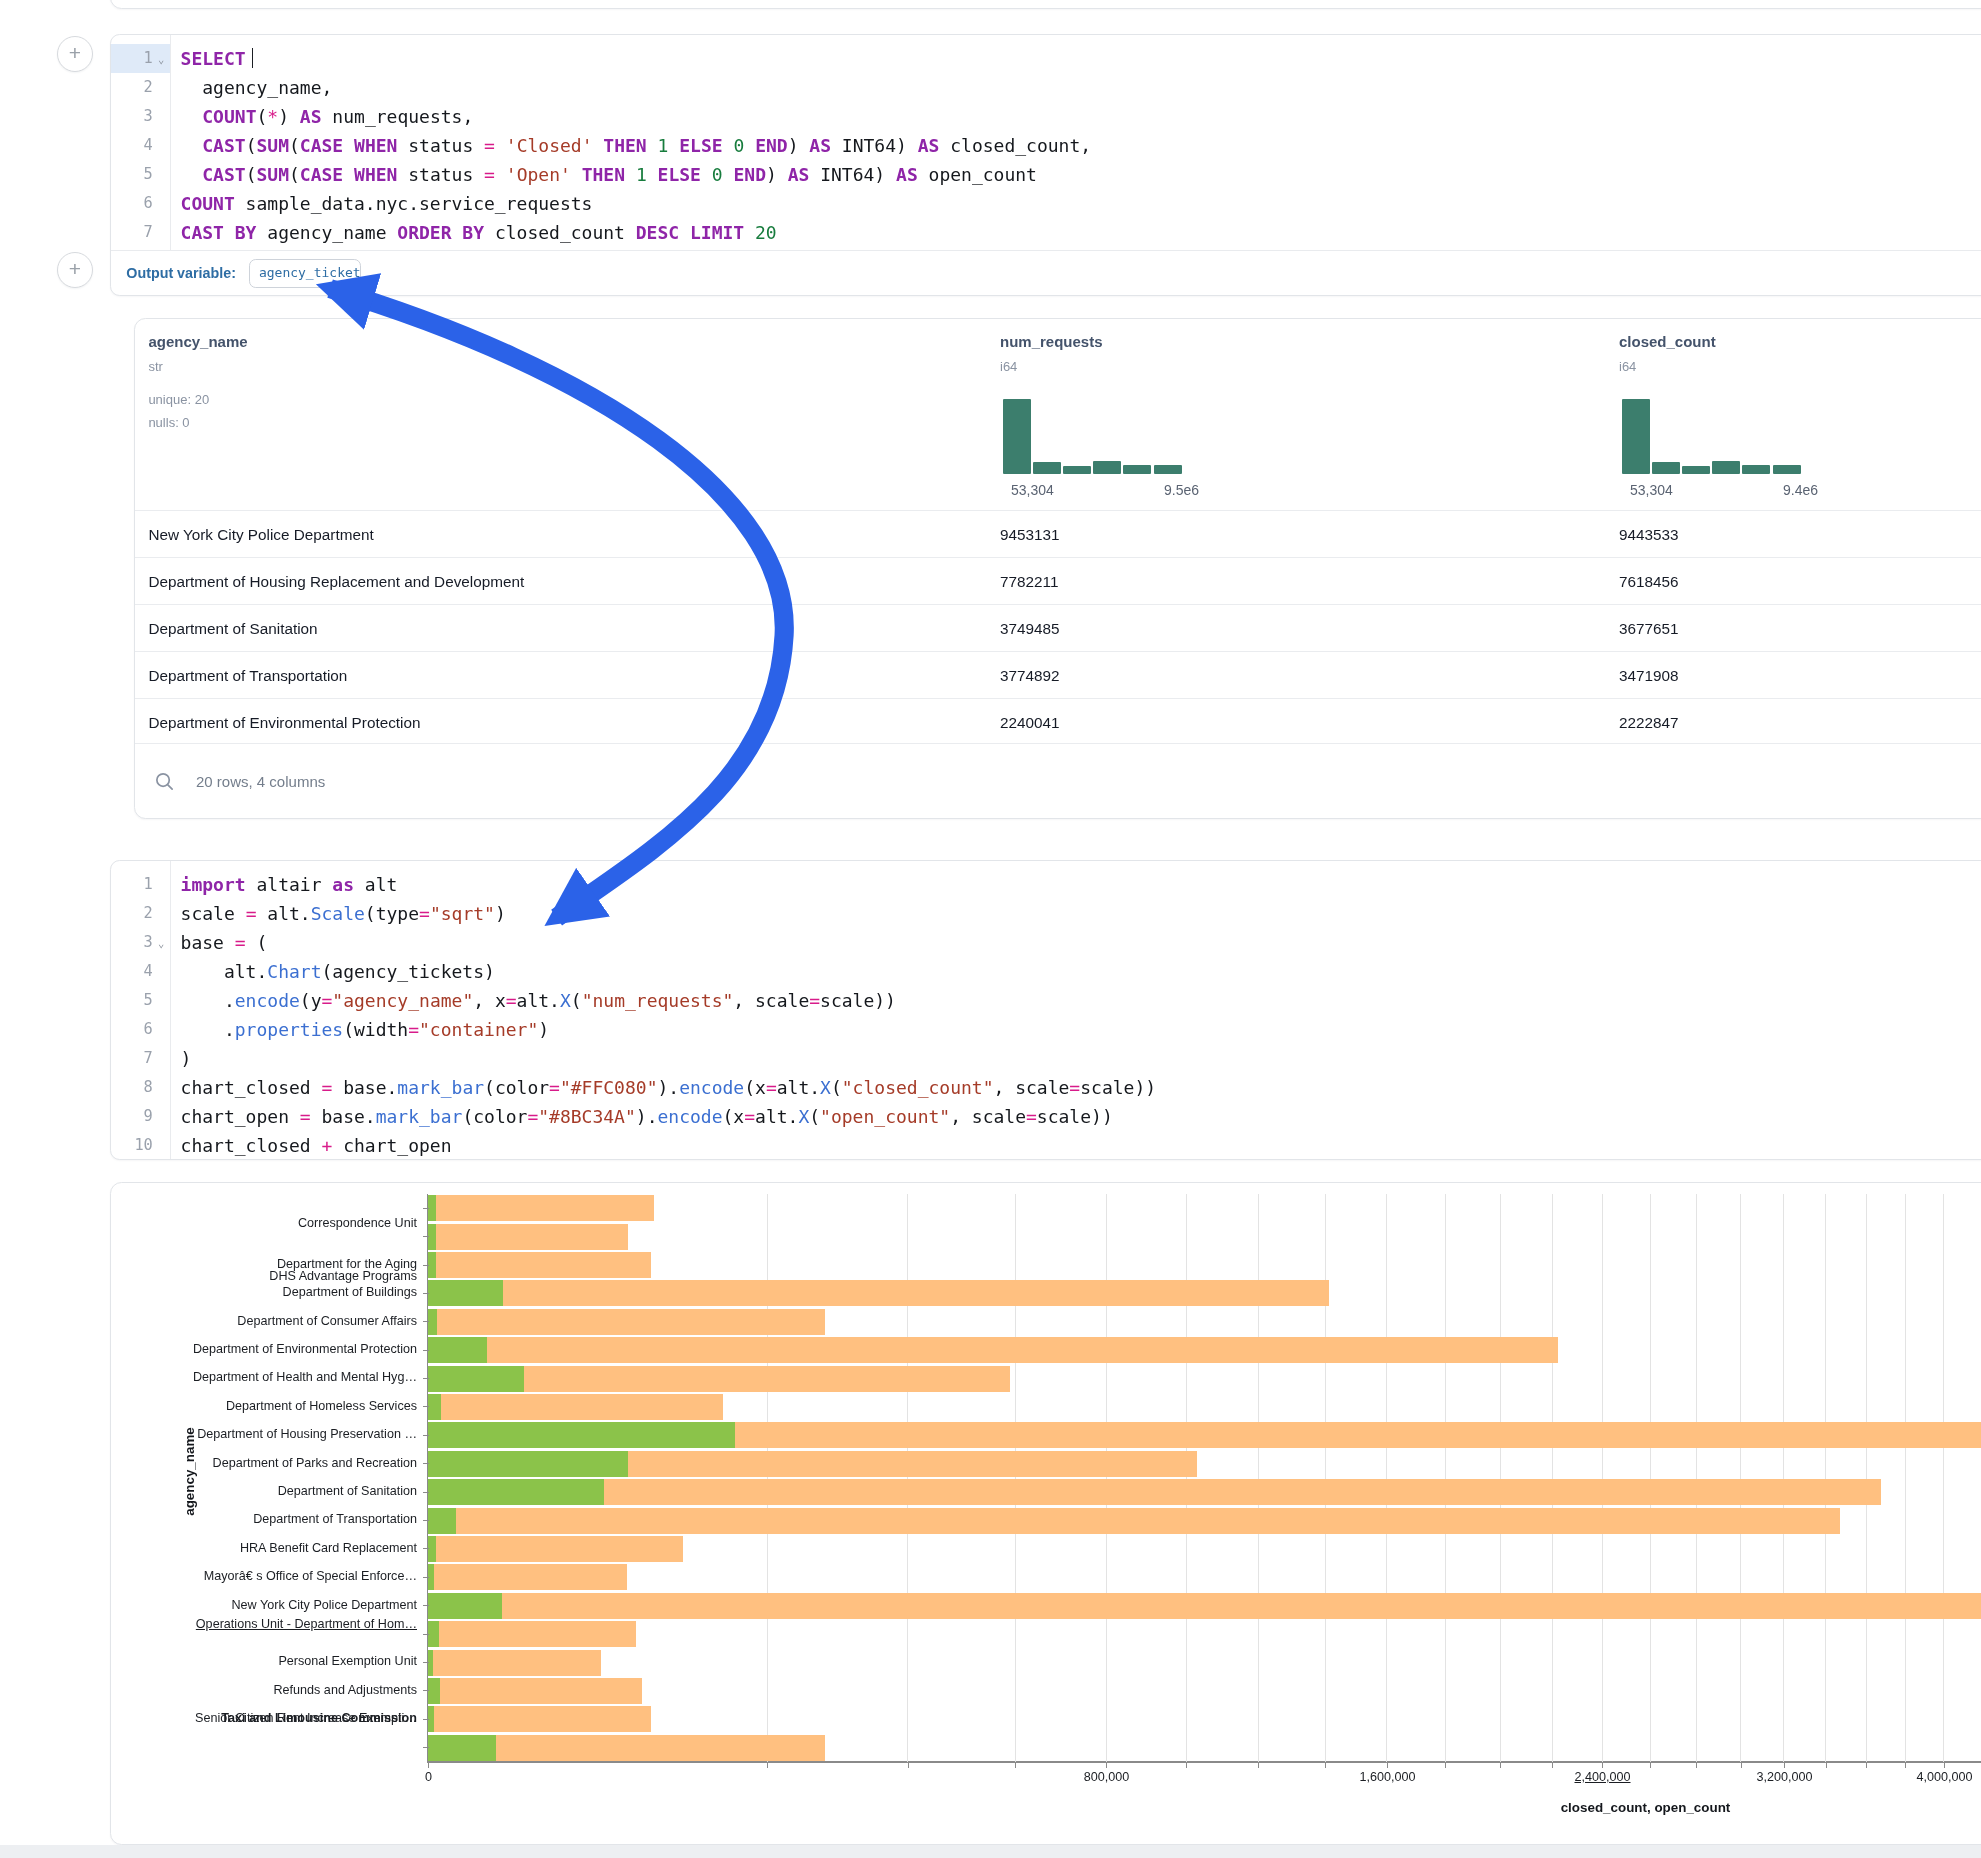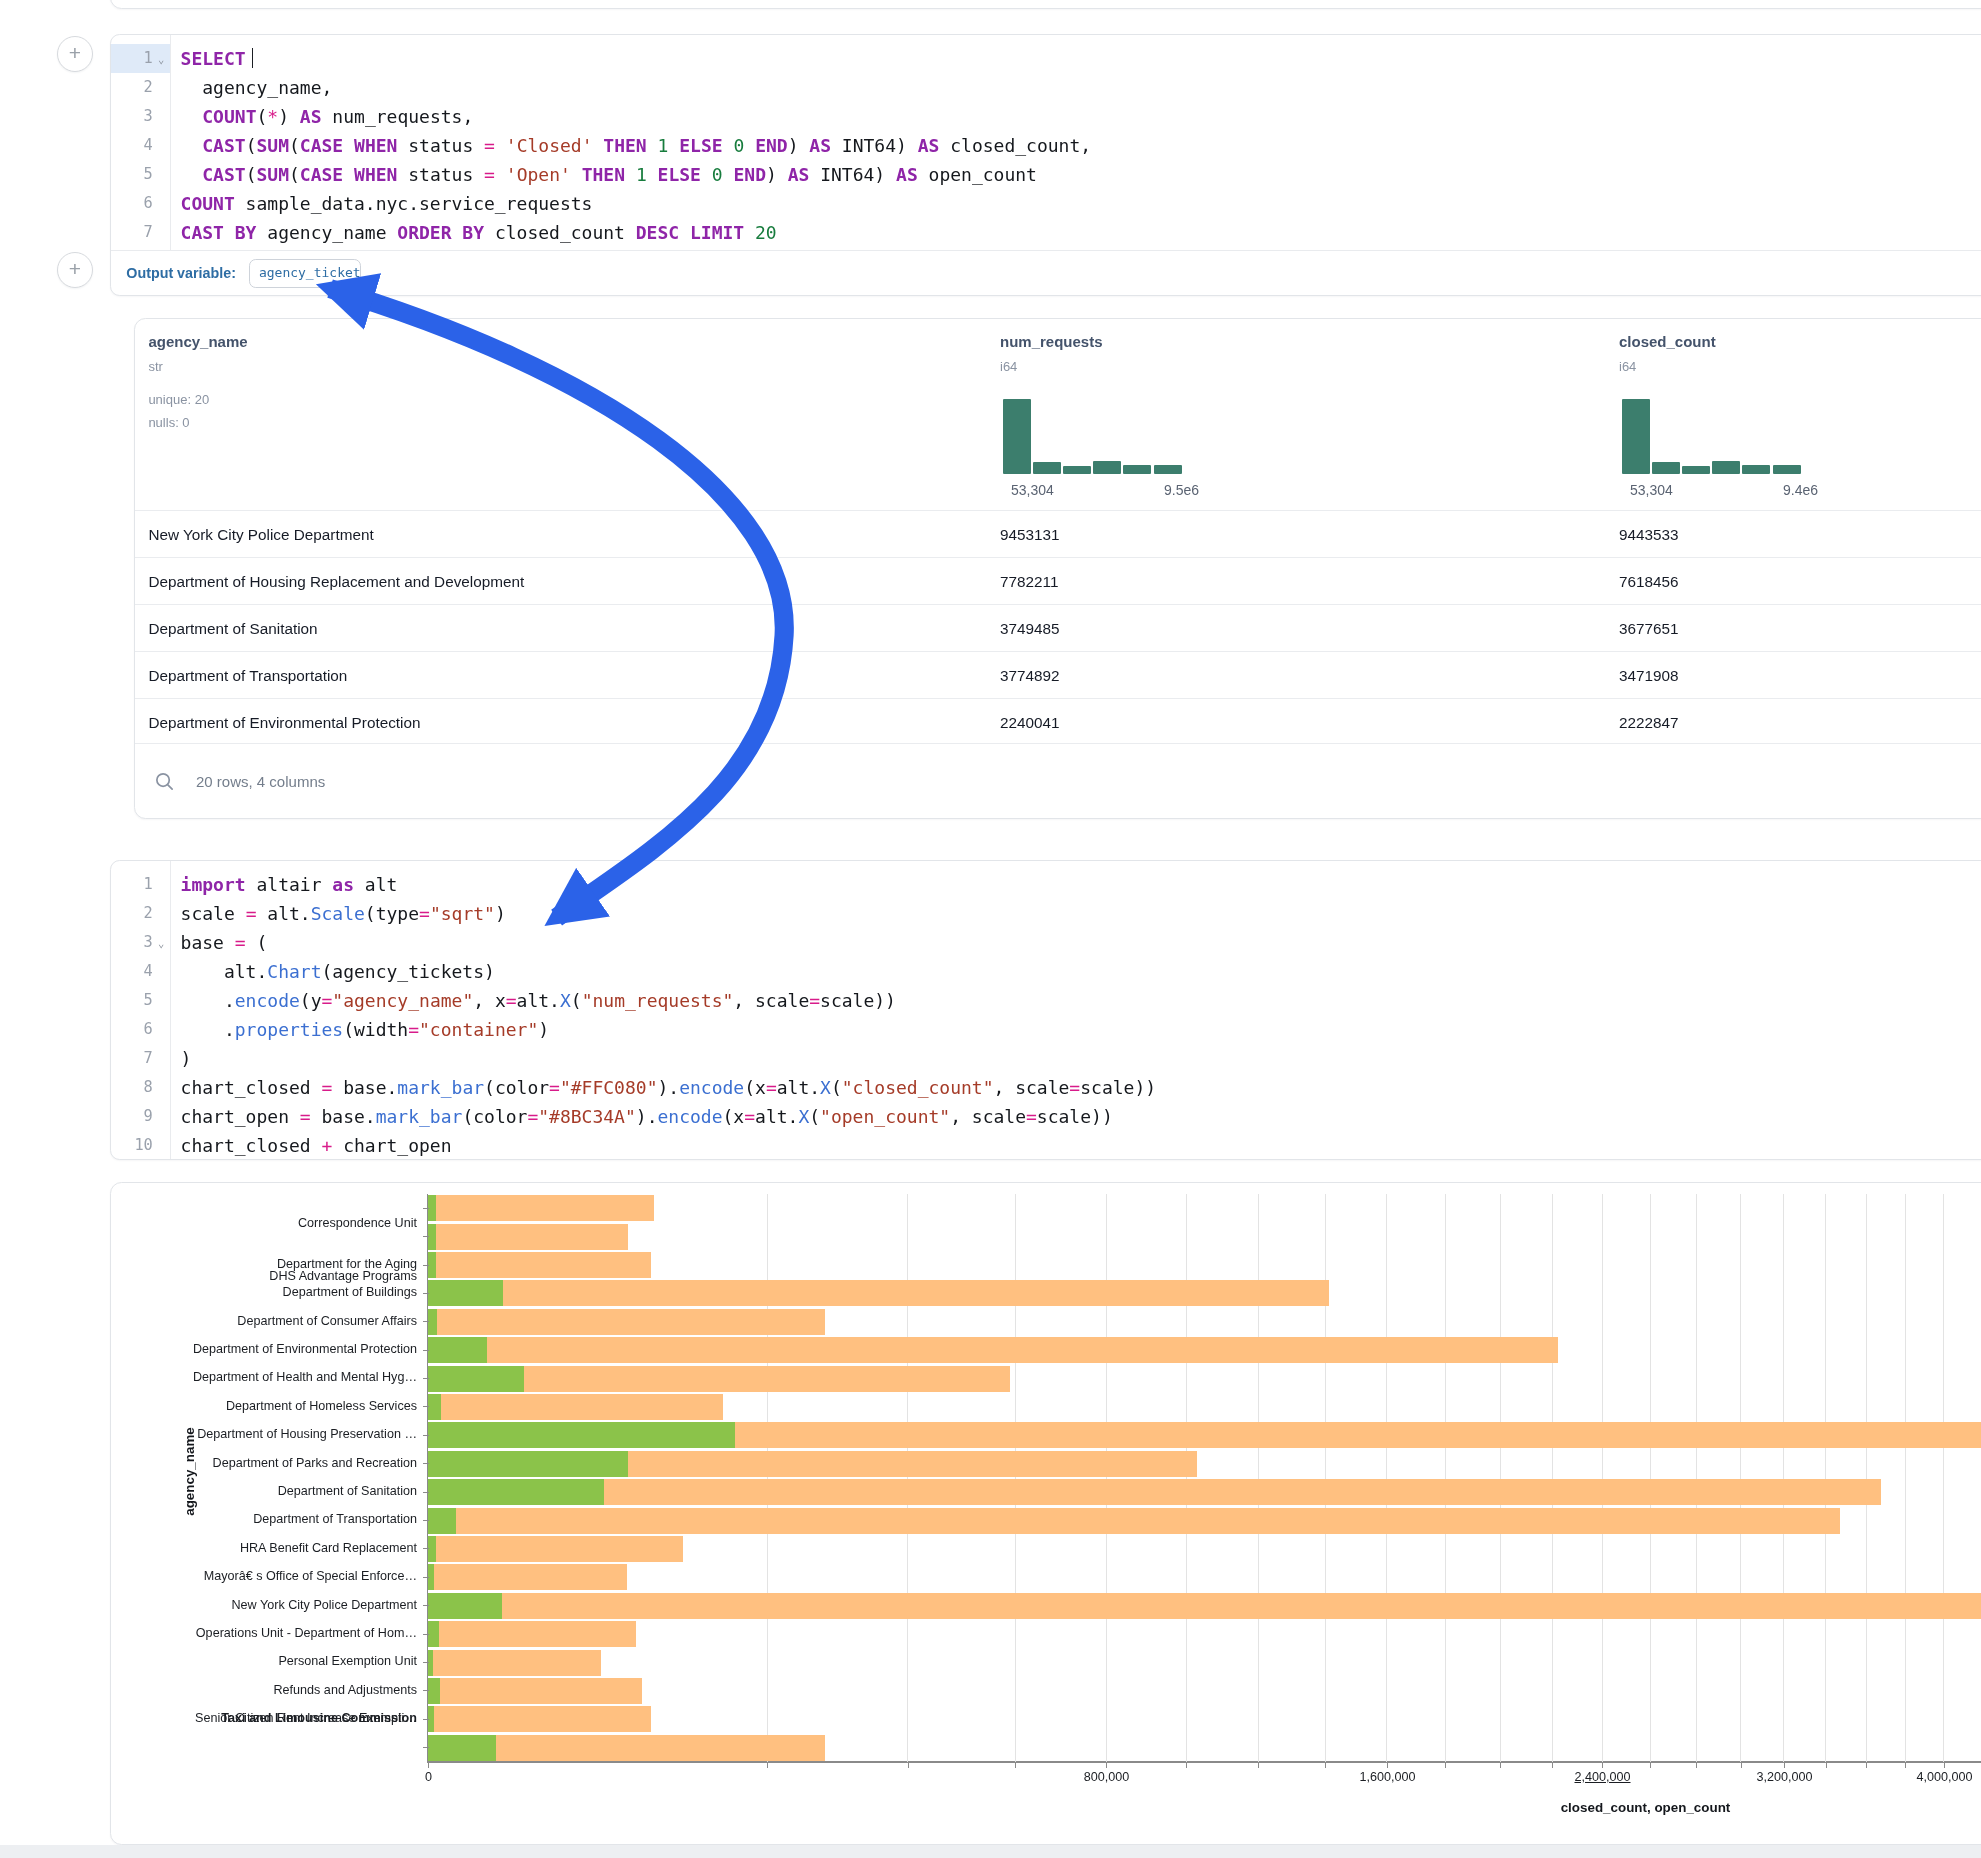--- a/index.html
+++ b/index.html
@@ -294,21 +294,21 @@
         <div class="ylab" style="top: 301px;">Department of Sanitation</div>
         <div class="ytick" style="top: 309px;"></div>
         <div class="ylab" style="top: 329px;">Department of Transportation</div>
         <div class="ytick" style="top: 337px;"></div>
         <div class="ylab" style="top: 358px;">HRA Benefit Card Replacement</div>
         <div class="ytick" style="top: 365px;"></div>
         <div class="ylab" style="top: 386px;">Mayorâ€ s Office of Special Enforce…</div>
         <div class="ytick" style="top: 394px;"></div>
         <div class="ylab" style="top: 415px;">New York City Police Department</div>
         <div class="ytick" style="top: 422px;"></div>
-        <div class="ylab" style="top: 443px;">Operations Unit - Department of Hom…</div>
+        <div class="ylab" style="top: 434px; text-decoration: underline;">Operations Unit - Department of Hom…</div>
         <div class="ytick" style="top: 451px;"></div>
         <div class="ylab" style="top: 471px;">Personal Exemption Unit</div>
         <div class="ytick" style="top: 479px;"></div>
         <div class="ylab" style="top: 500px;">Refunds and Adjustments</div>
         <div class="ytick" style="top: 507px;"></div>
         <div class="ylab" style="top: 528px;">Senior Citizen Rent Increase Exempti…</div>
         <div class="ytick" style="top: 536px;"></div>
         <div class="ylab" style="top: 528px; font-weight: bold;">Taxi and Limousine Commission</div>
         <div class="ytick" style="top: 564px;"></div>
       </div>

